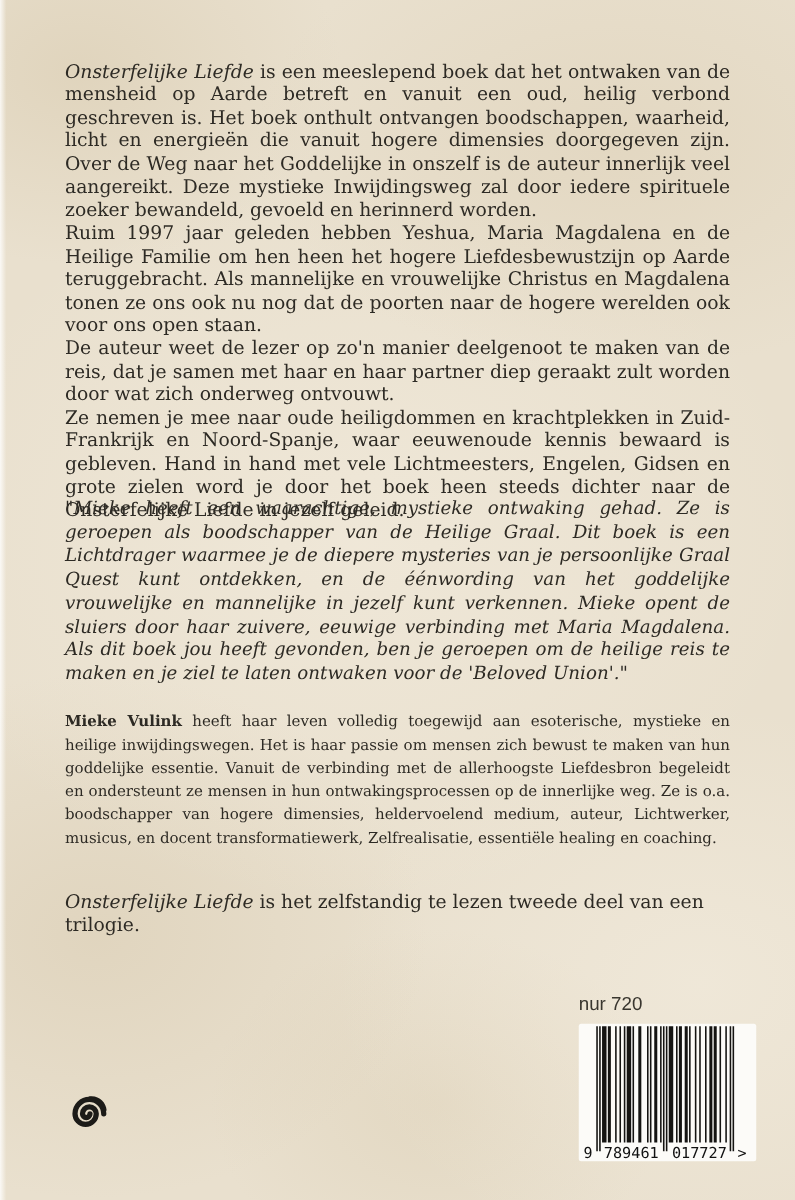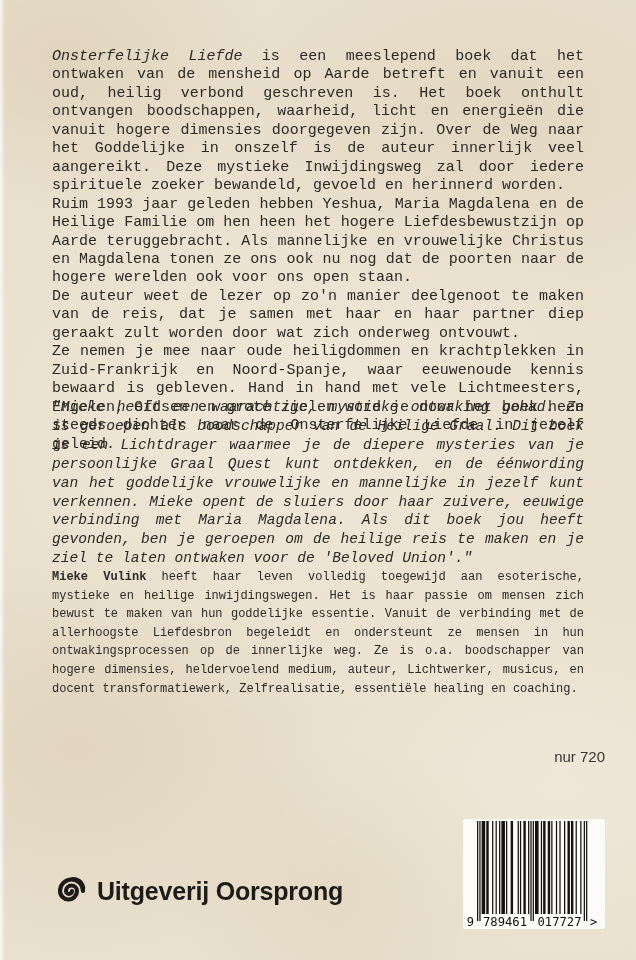--- a/index.html
+++ b/index.html
@@ -14,31 +14,31 @@
       radial-gradient(ellipse 300px 220px at 10% 6%,  rgba(213,198,168,.45), rgba(213,198,168,0) 70%),
       radial-gradient(ellipse 520px 420px at 45% 45%, rgba(248,242,230,.40), rgba(248,242,230,0) 70%),
       radial-gradient(ellipse 380px 300px at 12% 78%, rgba(211,196,167,.40), rgba(211,196,167,0) 70%),
       radial-gradient(ellipse 420px 320px at 88% 82%, rgba(246,240,228,.45), rgba(246,240,228,0) 70%),
       radial-gradient(ellipse 260px 200px at 55% 92%, rgba(215,201,172,.35), rgba(215,201,172,0) 70%);
     font-family:"DejaVu Serif","Liberation Serif",serif;
     color:#2d2a24;
   }
 
   .textblock{position:absolute;left:52px;width:532px;text-align:justify;}
-  .textblock p{margin:0;font-family:Liberation Mono, monospace;}
+  .textblock p{margin:0;}
 
   .synopsis{top:48px;font-size:15px;line-height:18.45px;}
   .quote{top:398px;font-style:italic;font-size:14.6px;line-height:18.9px;}
   .quote .attr{text-align:left;}
   .bio{top:568px;font-size:12px;line-height:18.6px;}
   .bio strong{font-weight:bold;}
   .closing{top:712px;font-size:15px;line-height:18.6px;text-align:left;}
 
   .nur{
-    position:absolute;top:748px;left:463px;width:142px;text-align:right;
+    position:absolute;top:795px;left:463px;width:142px;text-align:left;
     font-family:"Liberation Sans",sans-serif;font-size:15px;color:#39362f;
   }
 
   .barcode-box{
     position:absolute;top:819px;left:463px;width:142px;height:110px;
     background:#fcfbf8;border-radius:2px;
   }
   .barcode-box svg{display:block;}
 
   .logo{
@@ -50,33 +50,36 @@
     letter-spacing:-0.2px;color:#1e1c18;white-space:nowrap;
   }
 </style>
 </head>
 <body>
 
 <div class="page">
 
   <div class="textblock synopsis">
     <p><em>Onsterfelijke Liefde</em><span> is een meeslepend boek dat het ontwaken van de mensheid op Aarde betreft en vanuit een oud, heilig verbond geschreven is. Het boek onthult ontvangen boodschappen, waarheid, licht en energieën die vanuit hogere dimensies doorgegeven zijn. Over de Weg naar het Goddelijke in onszelf is de auteur innerlijk veel aangereikt. Deze mystieke Inwijdingsweg zal door iedere spirituele zoeker bewandeld, gevoeld en herinnerd worden.</span></p>
-    <p>Ruim 1993 jaar geleden hebben Yeshua, Maria Magdalena en de Heilige Familie om hen heen het hogere Liefdesbewustzijn op Aarde teruggebracht. Als mannelijke en vrouwelijke Christus en Magdalena tonen ze ons ook nu nog dat de poorten naar de hogere werelden ook voor ons open staan.</p>
+    <p>Ruim 1997 jaar geleden hebben Yeshua, Maria Magdalena en de Heilige Familie om hen heen het hogere Liefdesbewustzijn op Aarde teruggebracht. Als mannelijke en vrouwelijke Christus en Magdalena tonen ze ons ook nu nog dat de poorten naar de hogere werelden ook voor ons open staan.</p>
     <p>De auteur weet de lezer op zo'n manier deelgenoot te maken van de reis, dat je samen met haar en haar partner diep geraakt zult worden door wat zich onderweg ontvouwt.</p>
     <p>Ze nemen je mee naar oude heiligdommen en krachtplekken in Zuid-Frankrijk en Noord-Spanje, waar eeuwenoude kennis bewaard is gebleven. Hand in hand met vele Lichtmeesters, Engelen, Gidsen en grote zielen word je door het boek heen steeds dichter naar de Onsterfelijke Liefde in jezelf geleid.</p>
   </div>
 
   <div class="textblock quote">
     <p>"Mieke heeft een waarachtige, mystieke ontwaking gehad. Ze is geroepen als boodschapper van de Heilige Graal. Dit boek is een Lichtdrager waarmee je de diepere mysteries van je persoonlijke Graal Quest kunt ontdekken, en de éénwording van het goddelijke vrouwelijke en mannelijke in jezelf kunt verkennen. Mieke opent de sluiers door haar zuivere, eeuwige verbinding met Maria Magdalena. Als dit boek jou heeft gevonden, ben je geroepen om de heilige reis te maken en je ziel te laten ontwaken voor de 'Beloved Union'."</p>
   </div>
 
   <div class="textblock bio">
     <p><strong>Mieke Vulink</strong><span> heeft haar leven volledig toegewijd aan esoterische, mystieke en heilige inwijdingswegen. Het is haar passie om mensen zich bewust te maken van hun goddelijke essentie. Vanuit de verbinding met de allerhoogste Liefdesbron begeleidt en ondersteunt ze mensen in hun ontwakingsprocessen op de innerlijke weg. Ze is o.a. boodschapper van hogere dimensies, heldervoelend medium, auteur, Lichtwerker, musicus, en docent transformatiewerk, Zelfrealisatie, essentiële healing en coaching.</span></p>
   </div>
 
+  <div class="textblock closing">
+    <p><em>Onsterfelijke Liefde</em><span> is het zelfstandig te lezen tweede deel van een trilogie.</span></p>
+  </div>
 
   <div class="nur">nur 720</div>
 
   <div class="barcode-box">
     <svg id="barcode-svg" width="142" height="110" viewBox="0 0 142 110">
         <rect x="14.00" y="2" width="1.26" height="100" fill="#151412"></rect>
         <rect x="16.32" y="2" width="1.26" height="100" fill="#151412"></rect>
         <rect x="18.64" y="2" width="3.58" height="93" fill="#151412"></rect>
         <rect x="23.28" y="2" width="2.42" height="93" fill="#151412"></rect>
         <rect x="29.08" y="2" width="1.26" height="93" fill="#151412"></rect>
@@ -110,16 +113,15 @@
         <text x="96.5" y="107" font-family="&quot;DejaVu Sans Mono&quot;,&quot;Liberation Mono&quot;,monospace" font-size="12" fill="#111" text-anchor="middle" textLength="44" lengthAdjust="spacingAndGlyphs">017727</text>
         <text x="127" y="107" font-family="&quot;DejaVu Sans Mono&quot;,&quot;Liberation Mono&quot;,monospace" font-size="12" fill="#111" text-anchor="start">&gt;</text>
       </svg>
   </div>
 
   <div class="logo">
     <svg width="38" height="38" viewBox="0 0 38 38">
       <path d="M22,19 a3,3 0 0,1 -6,0 a5.5,5.5 0 0,1 11,0 a8.5,8.5 0 0,1 -17,0 a11.5,11.5 0 0,1 23,0" fill="none" stroke="#1c1b18" stroke-width="4.2" stroke-linecap="round"></path>
       <path d="M33,19 C33,11.5 28,6.2 20.5,5.4 C28.5,3.6 34.8,9.5 35.3,16.2 L33,19 Z" fill="#1c1b18"></path>
     </svg>
-    <span class="logo-text">Uitgeverij Oorsprong</span>
   </div>
 
 </div>
 
 </body></html>

